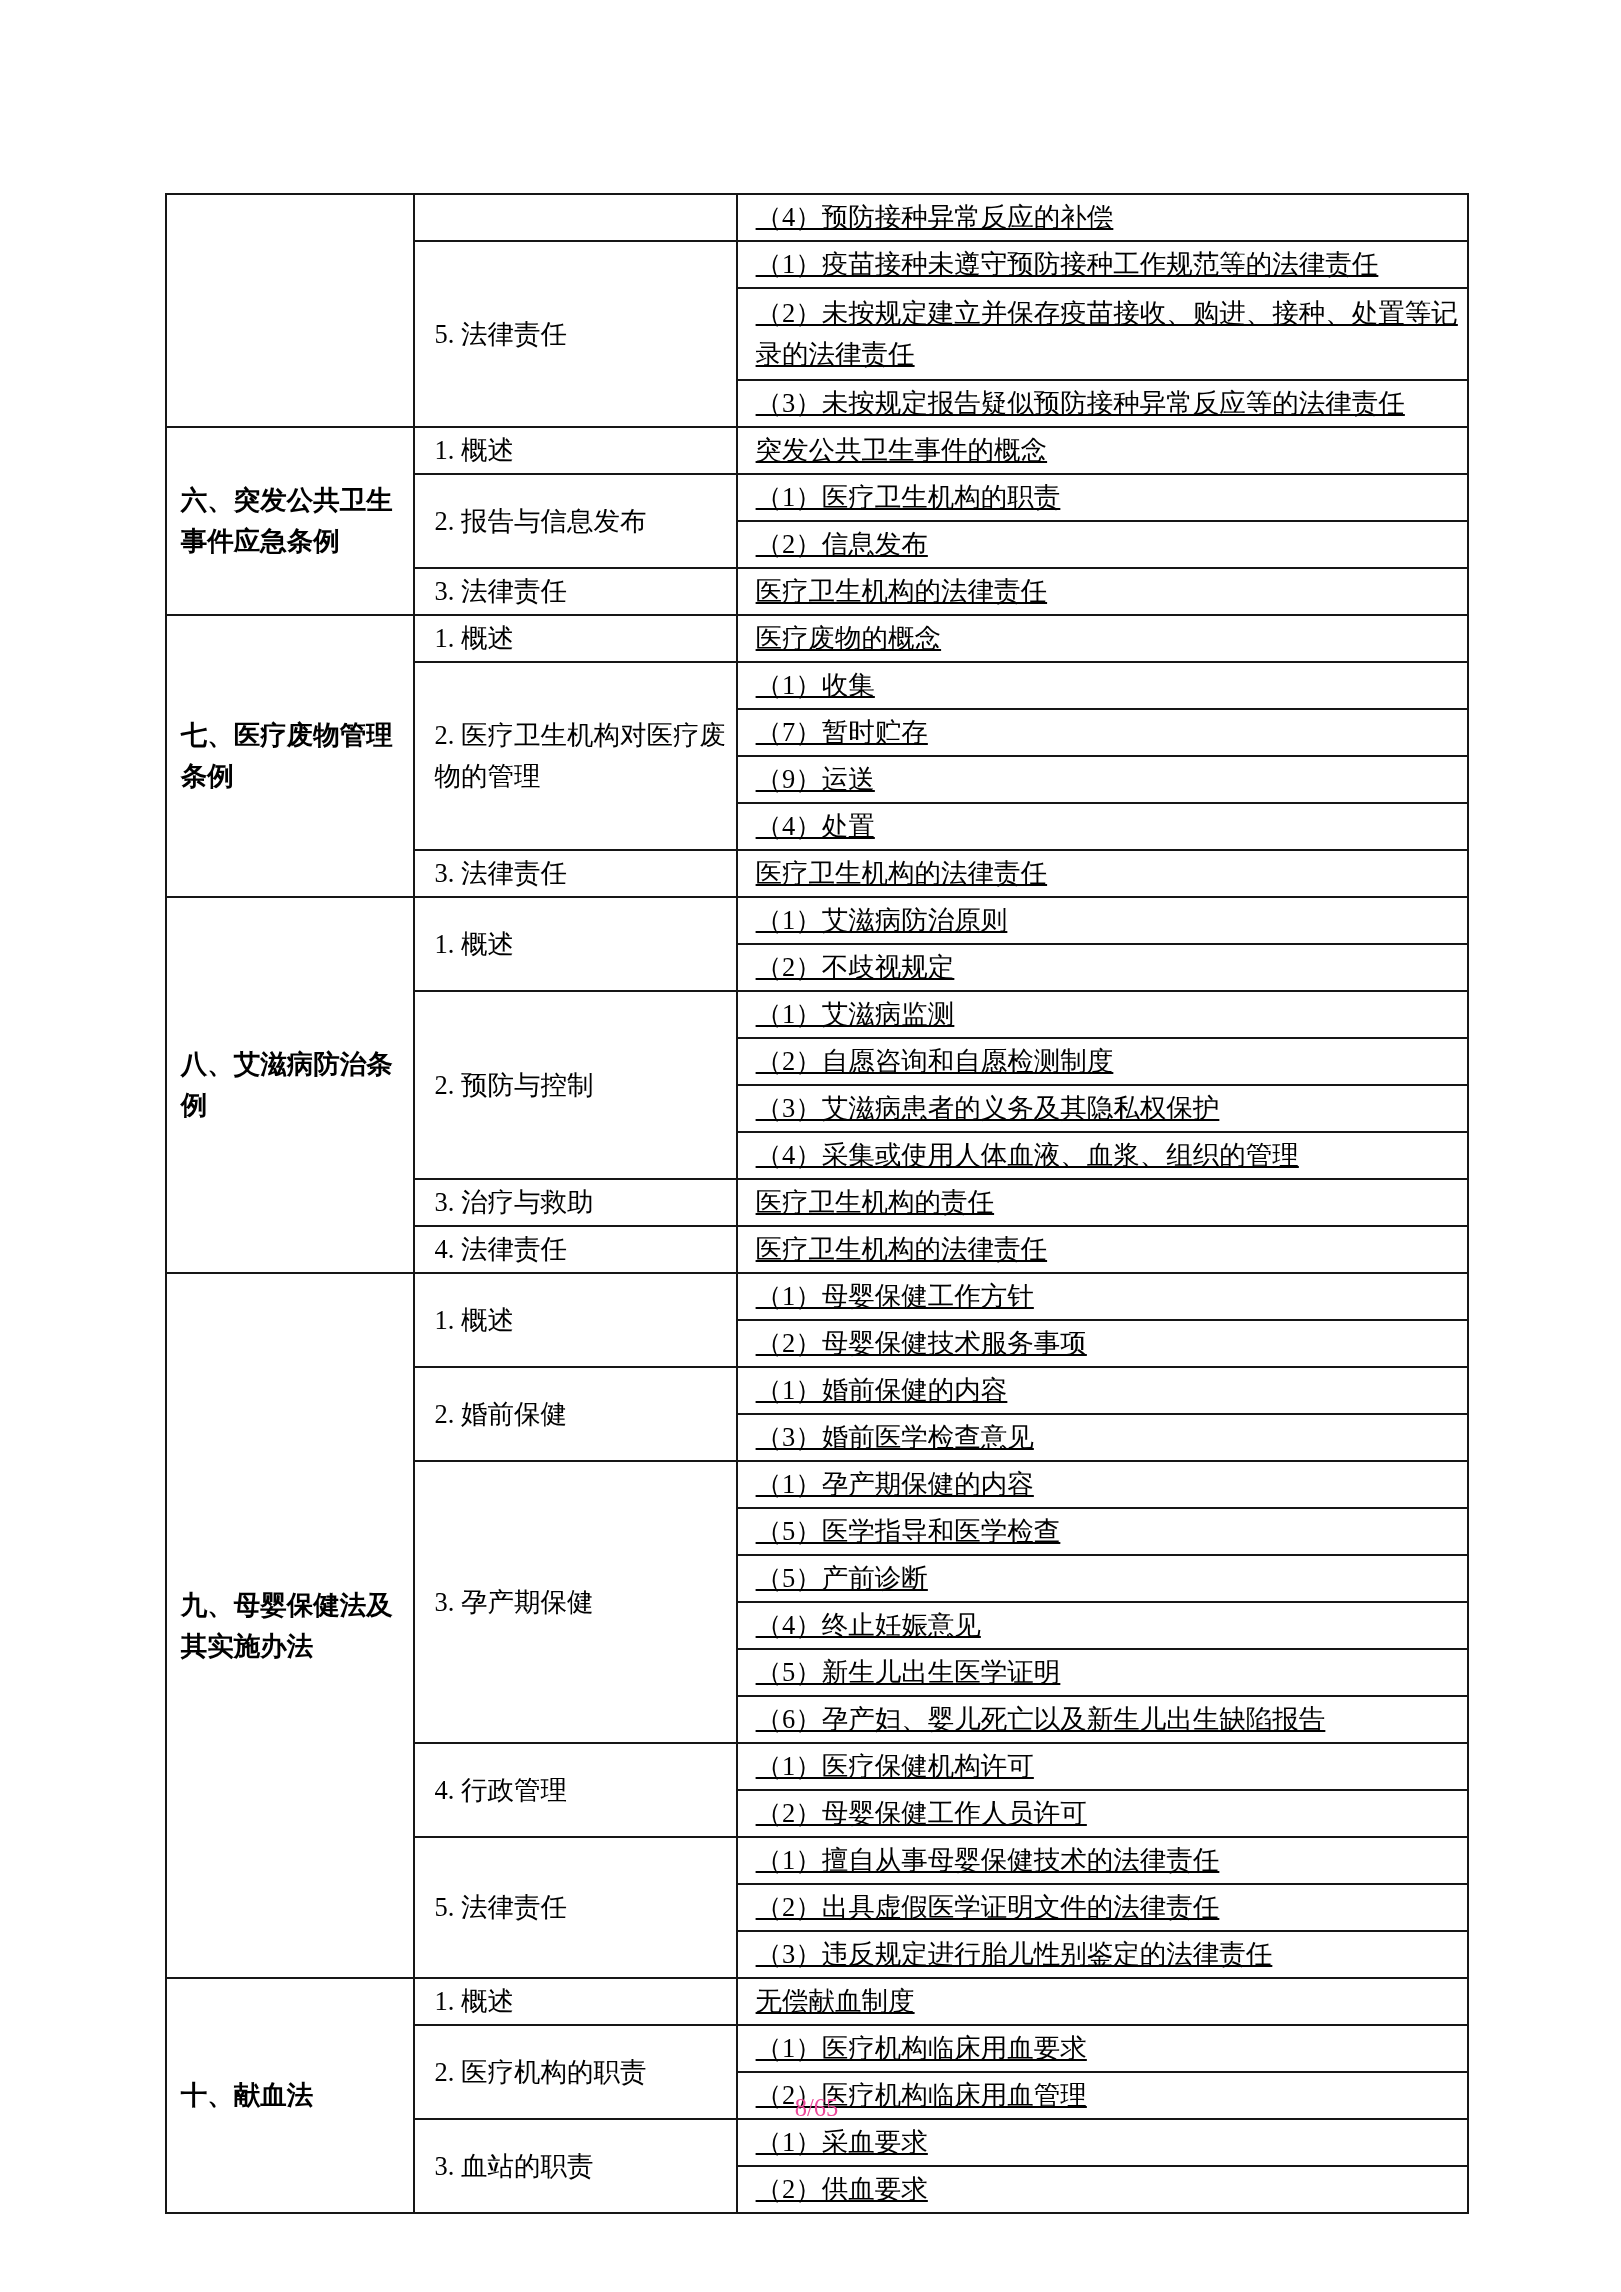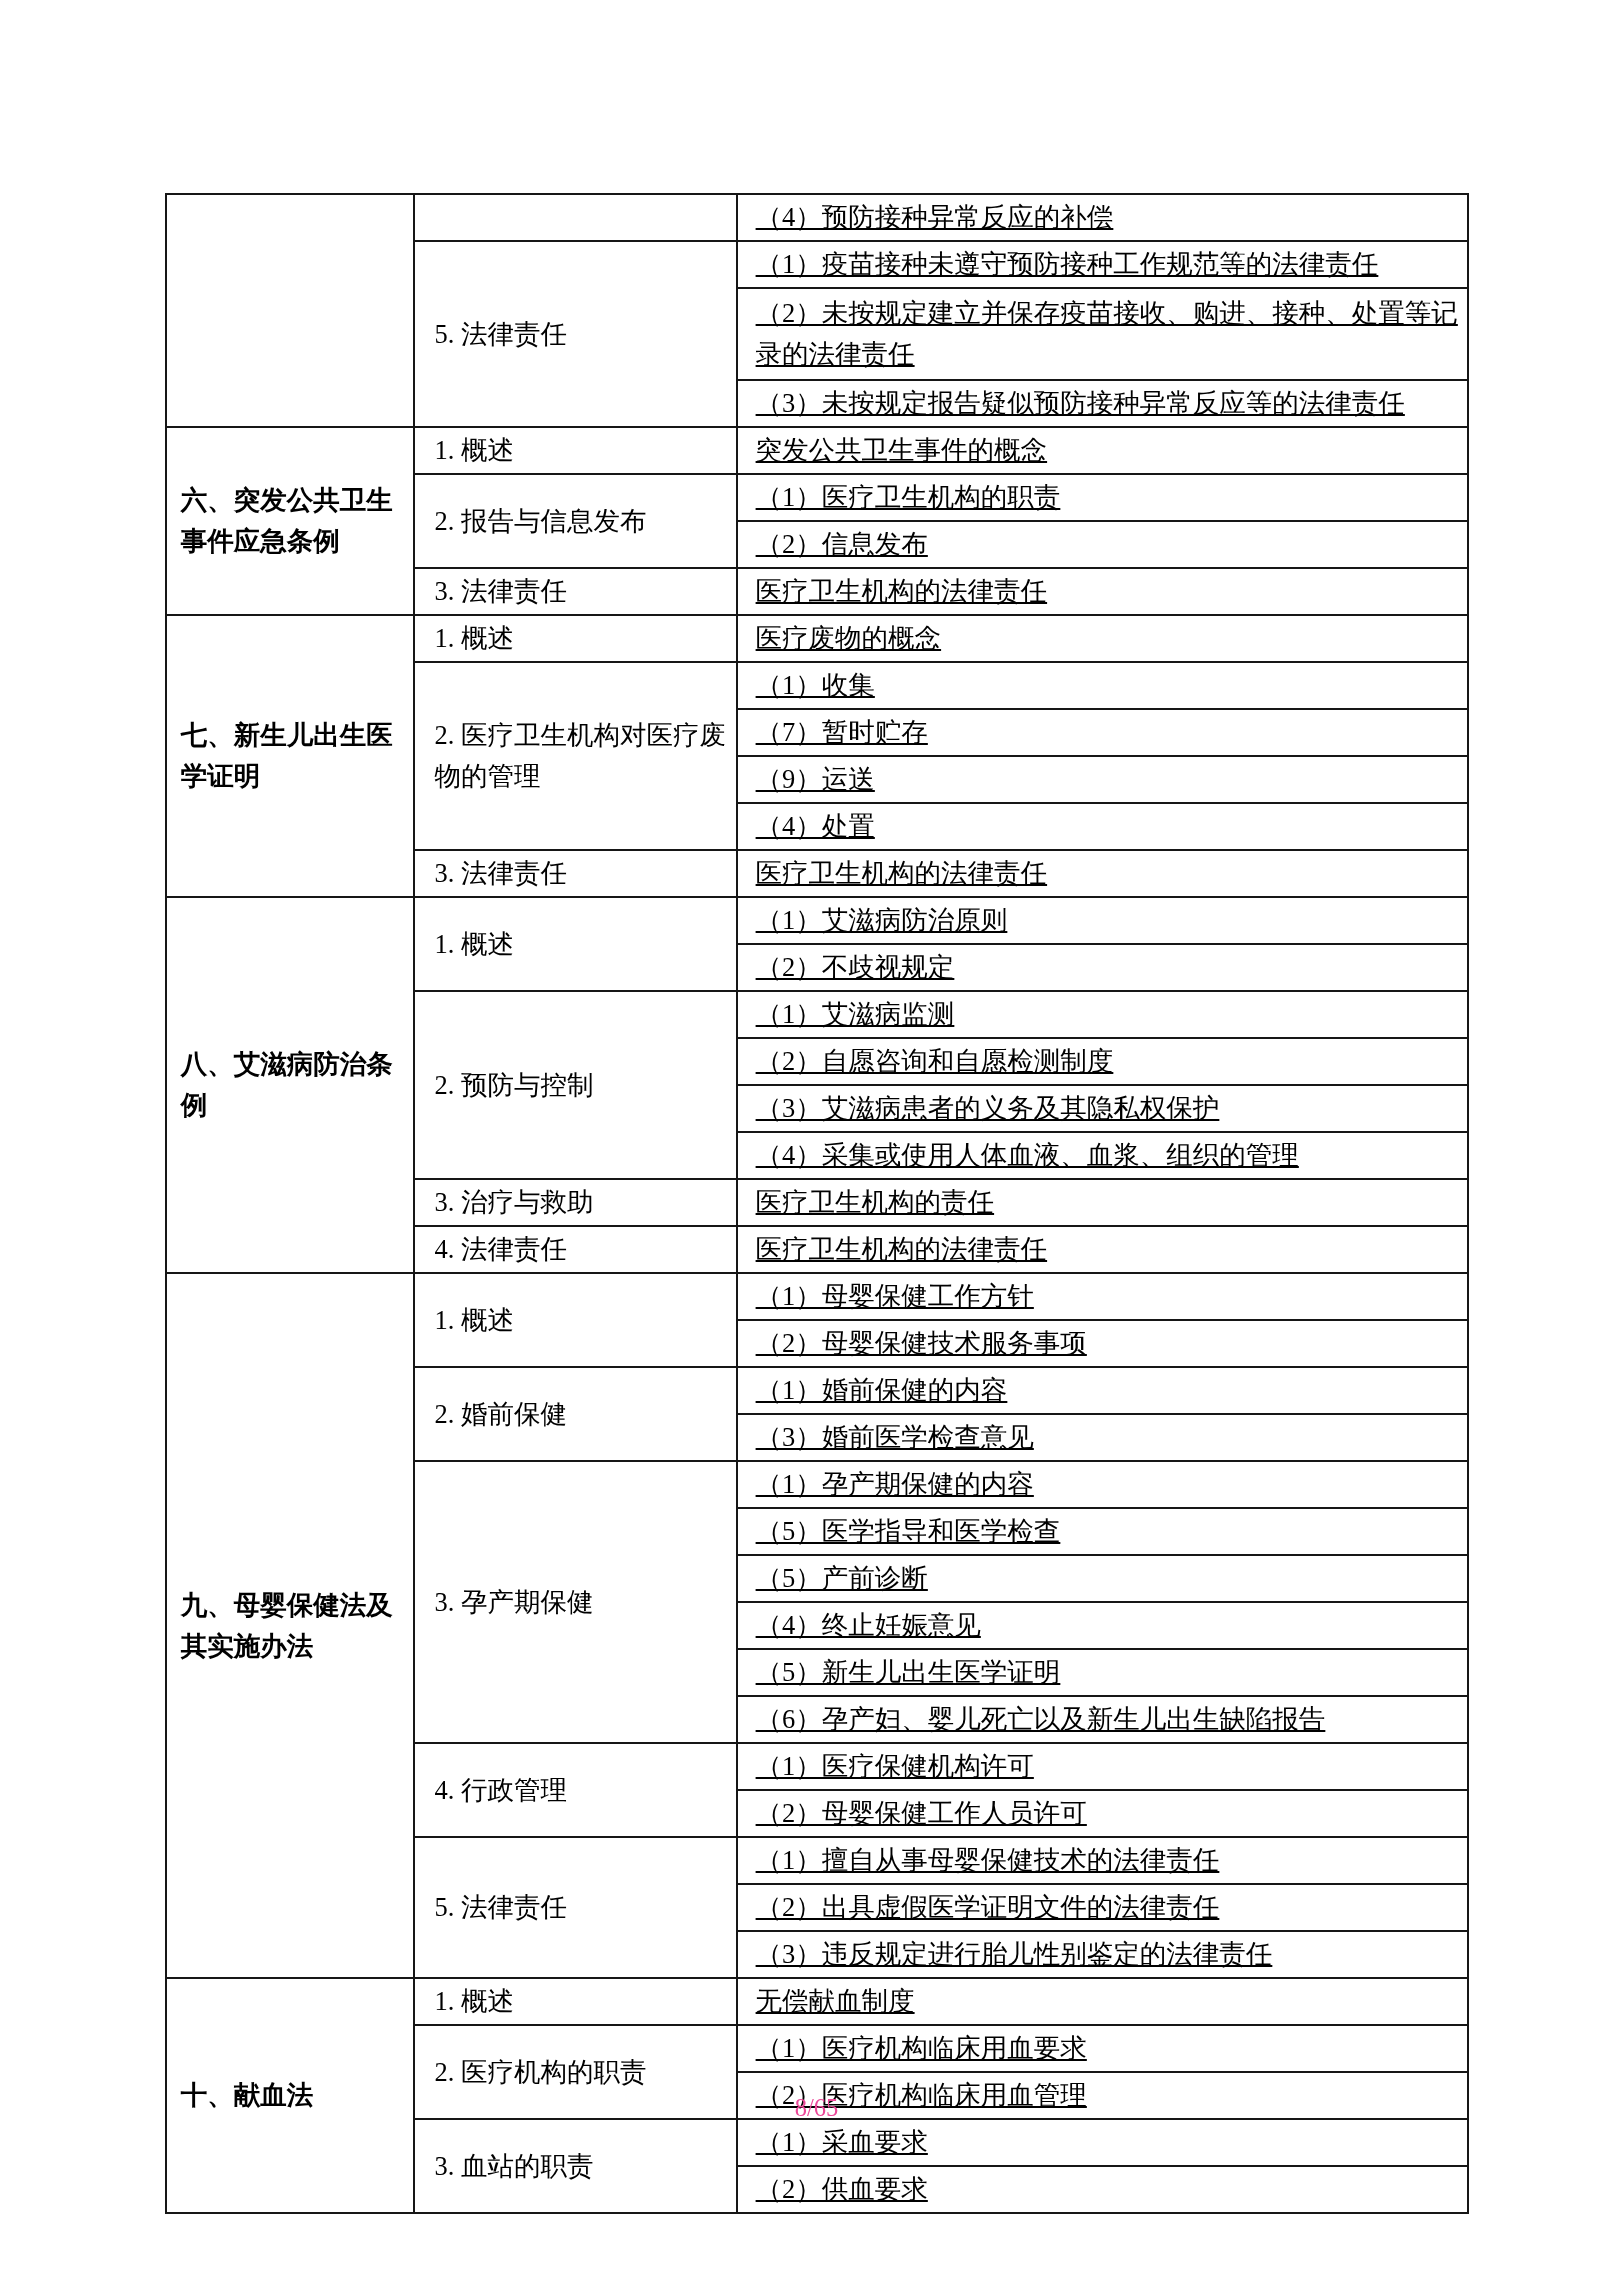--- a/index.html
+++ b/index.html
@@ -96,21 +96,21 @@
           <td class="col-item">（1）医疗卫生机构的职责</td>
         </tr>
         <tr class="h1">
           <td class="col-item">（2）信息发布</td>
         </tr>
         <tr class="h1">
           <td class="col-sub" rowspan="1">3. 法律责任</td>
           <td class="col-item">医疗卫生机构的法律责任</td>
         </tr>
         <tr class="h1">
-          <td class="col-law" rowspan="6">七、新生儿出生医学证明</td>
+          <td class="col-law" rowspan="6">七、医疗废物管理条例</td>
           <td class="col-sub" rowspan="1">1. 概述</td>
           <td class="col-item">医疗废物的概念</td>
         </tr>
         <tr class="h1">
           <td class="col-sub" rowspan="4">2. 医疗卫生机构对医疗废物的管理</td>
           <td class="col-item">（1）收集</td>
         </tr>
         <tr class="h1">
           <td class="col-item">（7）暂时贮存</td>
         </tr>

